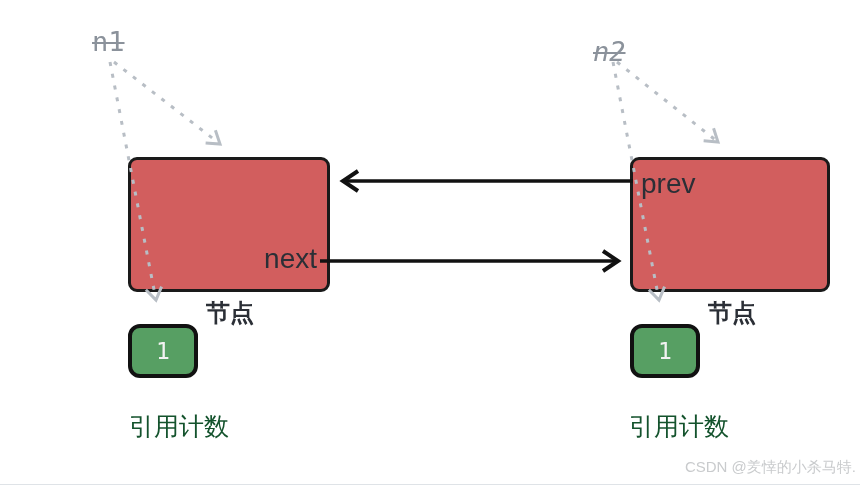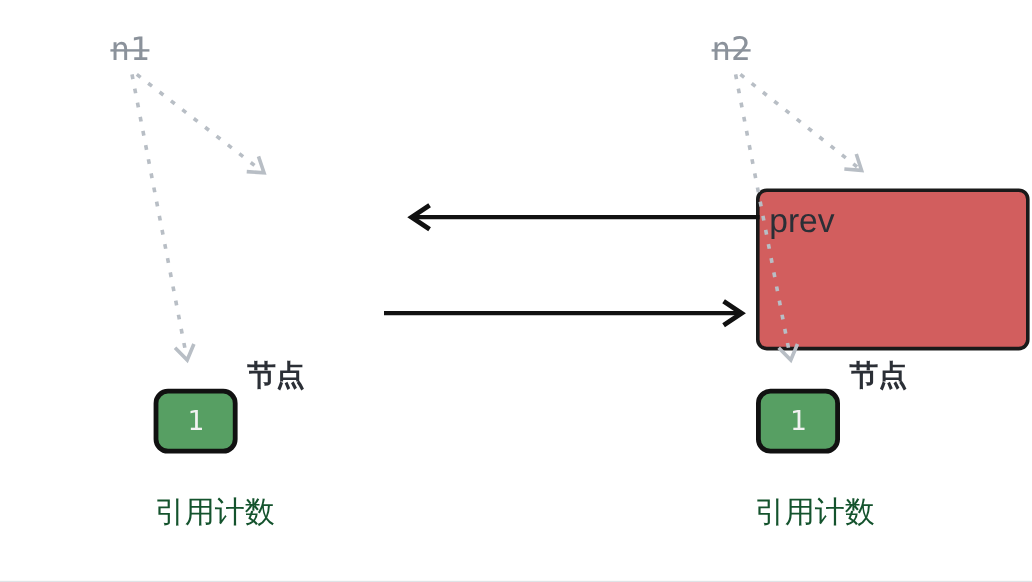--- a/index.html
+++ b/index.html
@@ -84,24 +84,27 @@
     height: 1px;
     background: #dfe3e7;
   }
 </style>
 </head>
 <body>
 
 <div class="canvas">
 
   <div class="var-label" style="left:92px; top:26px;">n1</div>
-  <div class="var-label" style="left:593px; top:26px;">n2</div>
+  <div class="var-label" style="left:593px; top:36px;font-style:italic;">n2</div>
 
+  <div class="node-box" style="left:128px; top:157px;">
+    <span class="pointer-label next">next</span>
+  </div>
 
-  <div class="node-box" style="left:630px; top:157px; width:228px;">
+  <div class="node-box" style="left:630px; top:157px; width:200px;">
     <span class="pointer-label prev">prev</span>
   </div>
 
   <div class="node-caption" style="left:206px; top:297px;">节点</div>
   <div class="node-caption" style="left:708px; top:297px;">节点</div>
 
   <div class="refcount-box" style="left:128px; top:324px;">
     <span class="refcount-value">1</span>
   </div>
   <div class="refcount-box" style="left:630px; top:324px;">
@@ -124,15 +127,16 @@
     <path d="M110,62 L156,300" fill="none" stroke="#b8bec5" stroke-width="3" stroke-dasharray="4 8" marker-end="url(#chevron-gray)"></path>
     <path d="M114,62 L220,144" fill="none" stroke="#b8bec5" stroke-width="3" stroke-dasharray="4 8" marker-end="url(#chevron-gray)"></path>
 
     <path d="M613,62 L659,300" fill="none" stroke="#b8bec5" stroke-width="3" stroke-dasharray="4 8" marker-end="url(#chevron-gray)"></path>
     <path d="M617,62 L718,142" fill="none" stroke="#b8bec5" stroke-width="3" stroke-dasharray="4 8" marker-end="url(#chevron-gray)"></path>
 
     <path d="M633,181 L343,181" fill="none" stroke="#111111" stroke-width="3.5" marker-end="url(#chevron-black)"></path>
     <path d="M320,261 L618,261" fill="none" stroke="#111111" stroke-width="3.5" marker-end="url(#chevron-black)"></path>
   </svg>
 
+  <div class="watermark">CSDN @羑悻的小杀马特.</div>
 
   <div class="bottom-rule"></div>
 </div>
 
 </body></html>

